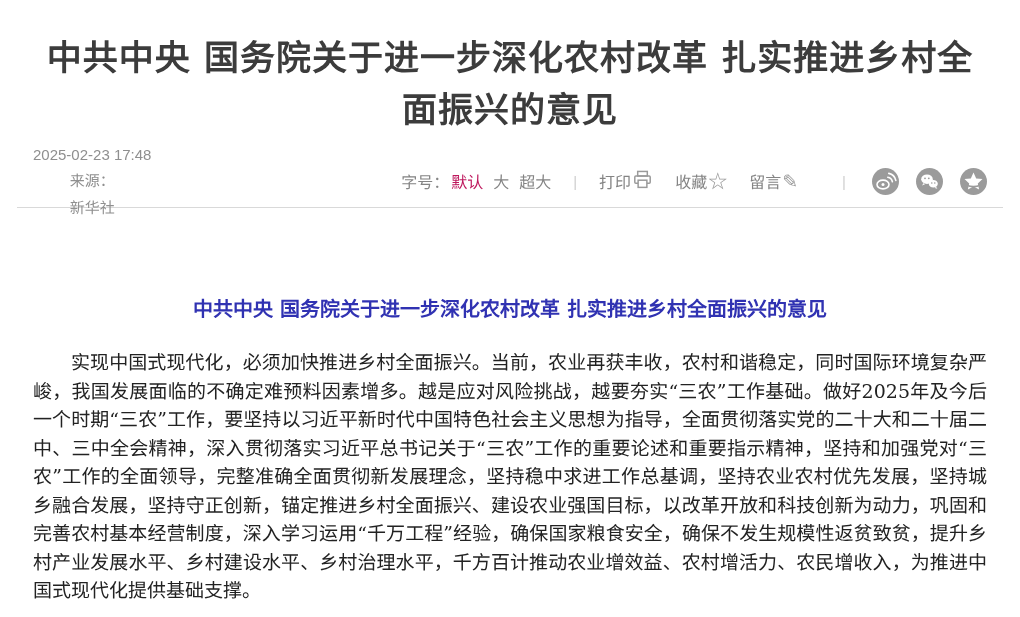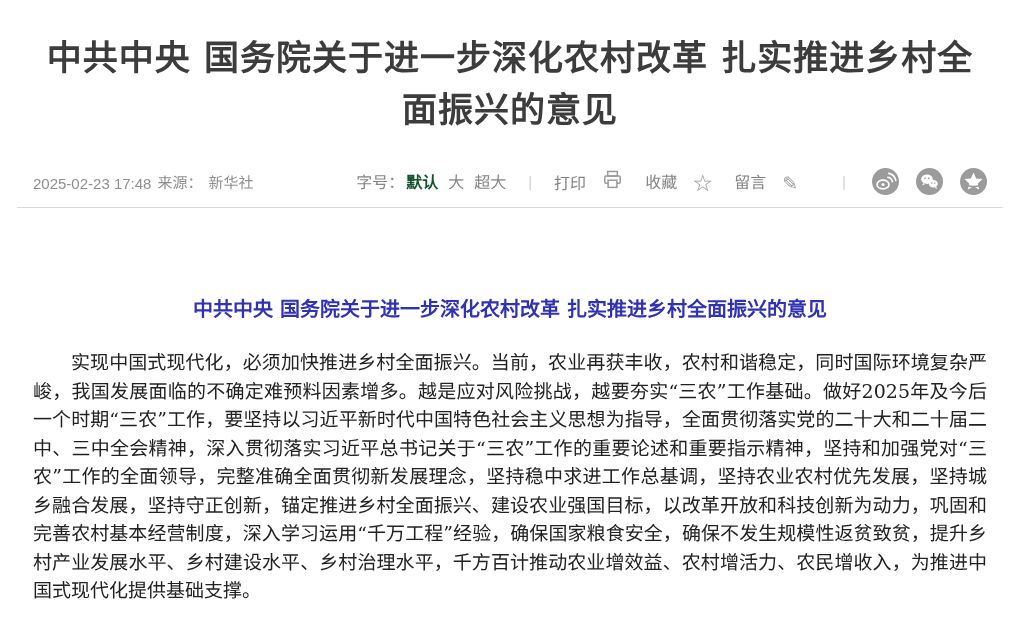--- a/index.html
+++ b/index.html
@@ -30,37 +30,38 @@
     justify-content: space-between;
     align-items: center;
     padding: 0 33px;
     margin-top: 30px;
     height: 30px;
   }
   .meta-left {
     color: #8f8f8f;
     font-size: 15px;
     display: flex;
-    align-items: flex-end;
+    align-items: center;
     gap: 6px;
+    flex-direction: column;
   }
   .meta-right {
     display: flex;
     align-items: center;
     color: #848484;
     font-size: 16px;
   }
   .fs-label { color: #848484; margin-left: 32px; }
   .fs-option { margin-left: 10px; cursor: pointer; color: #848484; }
-  .fs-option.active { color: #14532d; font-weight: bold; }
+  .fs-option.active { color: #be185d; font-weight: normal; }
   .vdiv { color: #cfcfcf; margin: 0 22px; font-size: 15px; }
   .action-item {
     display: inline-flex;
-    align-items: flex-end;
-    gap: 16px;
+    align-items: center;
+    gap: 1px;
     margin-right: 22px;
     cursor: pointer;
     color: #848484;
   }
   .action-item:last-of-type { margin-right: 0; }
   .glyph-icon { color: #9a9a9a; font-size: 19px; line-height: 1; }
   .share-group { display: inline-flex; align-items: center; gap: 17px; margin-left: 4px; }
   .share-circle { width: 27px; height: 27px; cursor: pointer; display: block; }
   
   .divider {

